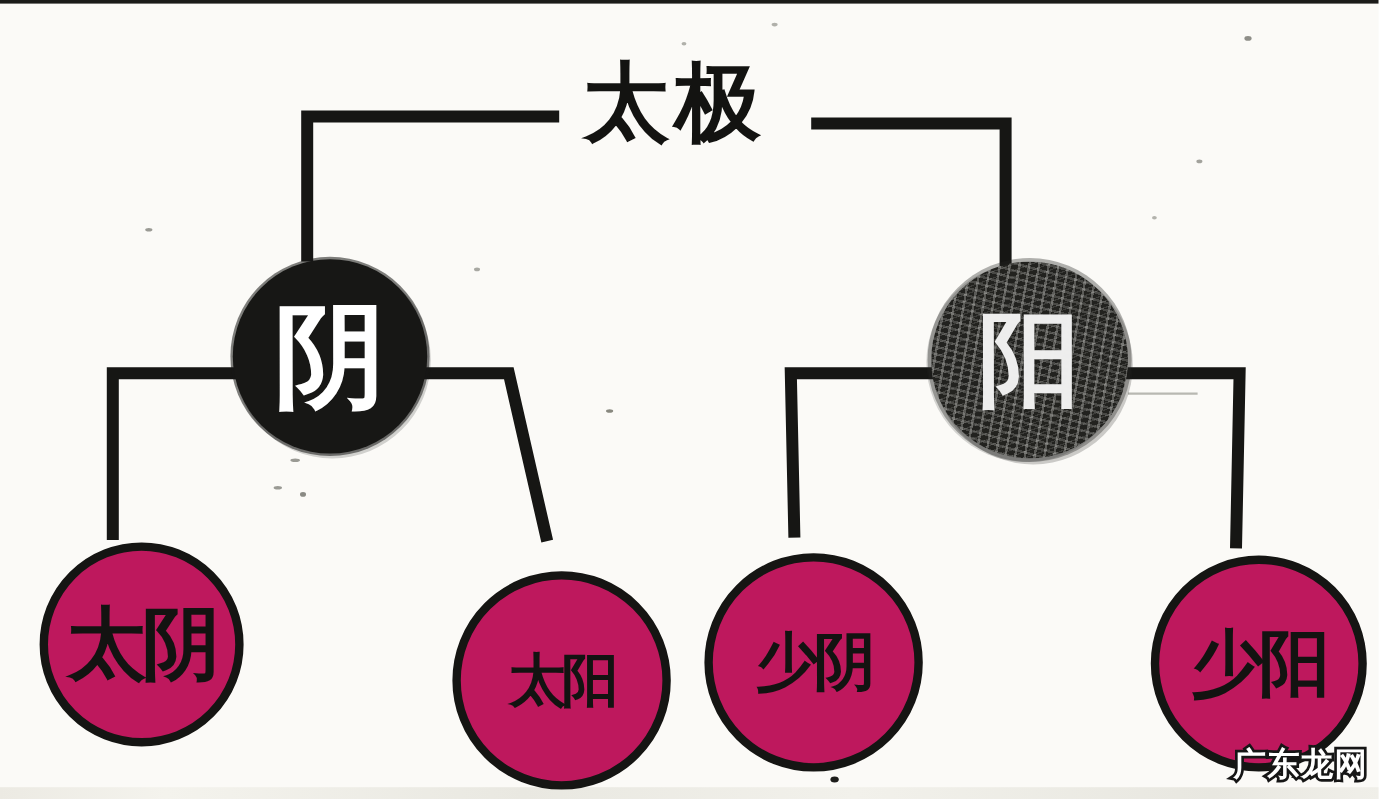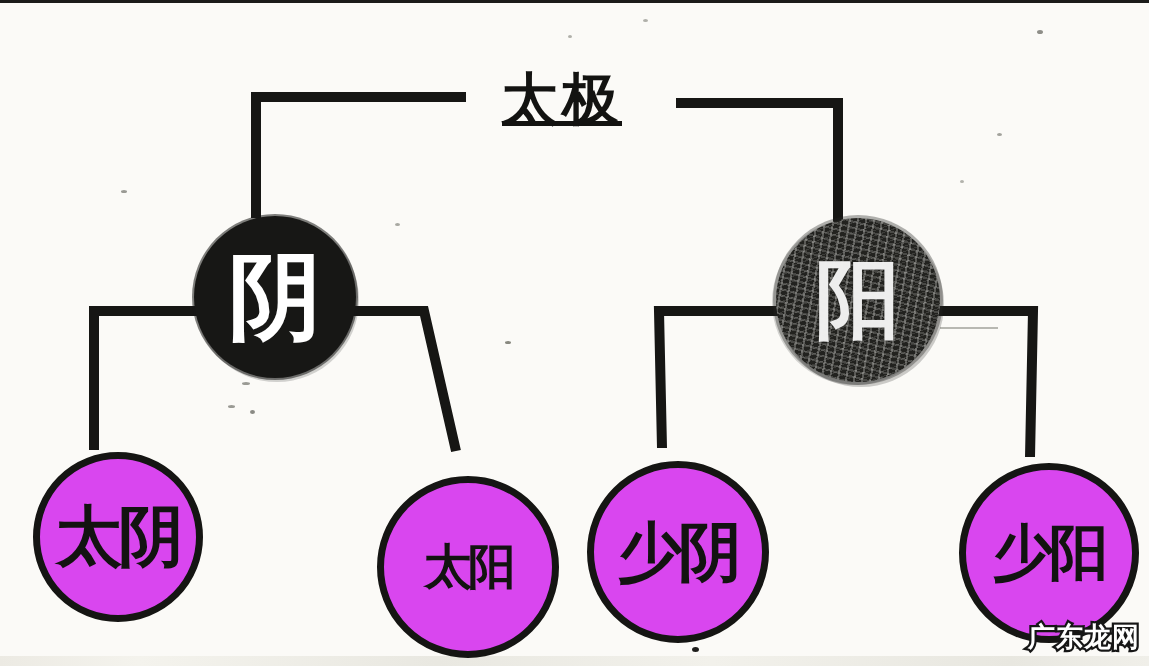--- a/index.html
+++ b/index.html
@@ -7,43 +7,43 @@
     position:relative;width:1149px;height:666px;overflow:hidden;
     background:#fbfaf7;
     font-family:"Liberation Sans","DejaVu Sans",sans-serif;
   }
   .edge-top{position:absolute;left:0;top:0;width:1149px;height:3px;background:#1b1b19;}
   .edge-bottom{position:absolute;left:0;bottom:0;width:1149px;height:10px;
     background:linear-gradient(90deg,#eceae3 0%,#f4f3ed 12%,#e9e8e1 38%,#f2f1eb 62%,#e8e7e0 88%,#f0efe9 100%);}
   .wires{position:absolute;left:0;top:0;}
   .root-label{
     position:absolute;left:452px;top:38px;width:220px;height:100px;
-    display:flex;align-items:flex-end;justify-content:center;
-    font-size:56px;font-weight:900;color:#131311;letter-spacing:4px;white-space:nowrap;text-decoration:underline;
+    display:flex;align-items:flex-start;justify-content:center;
+    font-size:72px;font-weight:900;color:#131311;letter-spacing:4px;white-space:nowrap;
   }
   .node{position:absolute;border-radius:50%;display:flex;align-items:center;justify-content:center;white-space:nowrap;}
   .node-yin{
     left:194px;top:216px;width:162px;height:162px;background:#171715;
     box-shadow:0 0 0 2px rgba(23,23,21,.55), 2px 3px 0 1px rgba(23,23,21,.18);
   }
   .node-yin span{color:#ffffff;font-size:94px;font-weight:900;}
   .node-yang{
     left:776px;top:218px;width:164px;height:164px;
     background:
       repeating-linear-gradient(100deg, rgba(250,250,246,0.26) 0 2px, rgba(0,0,0,0) 2px 8px),
       repeating-linear-gradient(15deg, rgba(250,250,246,0.18) 0 2px, rgba(0,0,0,0) 2px 6px),
       repeating-linear-gradient(160deg, rgba(250,250,246,0.12) 0 1px, rgba(0,0,0,0) 1px 5px),
       #22221f;
     box-shadow:0 0 0 3px rgba(34,34,31,.35), 3px 4px 0 1px rgba(34,34,31,.22), -3px 2px 0 1px rgba(34,34,31,.18);
   }
   .node-yang span{color:rgba(255,255,255,.92);font-size:86px;font-weight:900;text-shadow:0 0 2px rgba(34,34,31,.9);}
-  .leaf{background:#d946ef;border:7px solid #151513;color:#131311;font-weight:900;letter-spacing:-4px;}
+  .leaf{background:#be185d;border:7px solid #151513;color:#131311;font-weight:900;letter-spacing:-4px;}
   .node-taiyin{left:33px;top:452px;width:156px;height:156px;font-size:66px;}
   .node-taiyang{left:377px;top:476px;width:168px;height:168px;font-size:48px;}
-  .node-shaoyin{left:587px;top:461px;width:168px;height:168px;font-size:64px;}
+  .node-shaoyin{left:587px;top:461px;width:168px;height:168px;font-size:52px;}
   .node-shaoyang{left:959px;top:463px;width:166px;height:166px;font-size:60px;}
   .speck{position:absolute;border-radius:50%;}
   .wm{position:absolute;left:0;top:0;pointer-events:none;}
 </style>
 </head>
 <body>
 
 <div class="stage">
 
   <div class="edge-top"></div>

